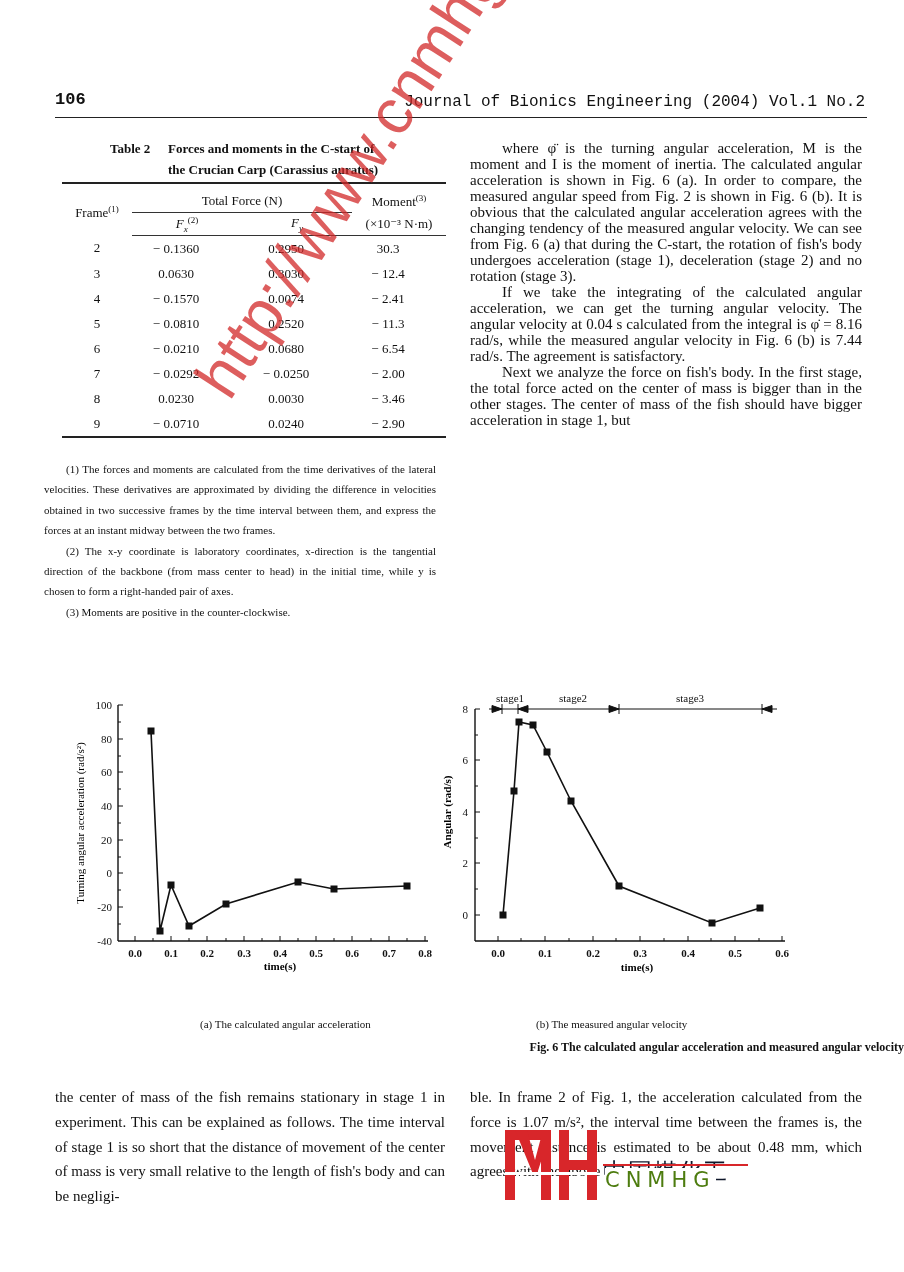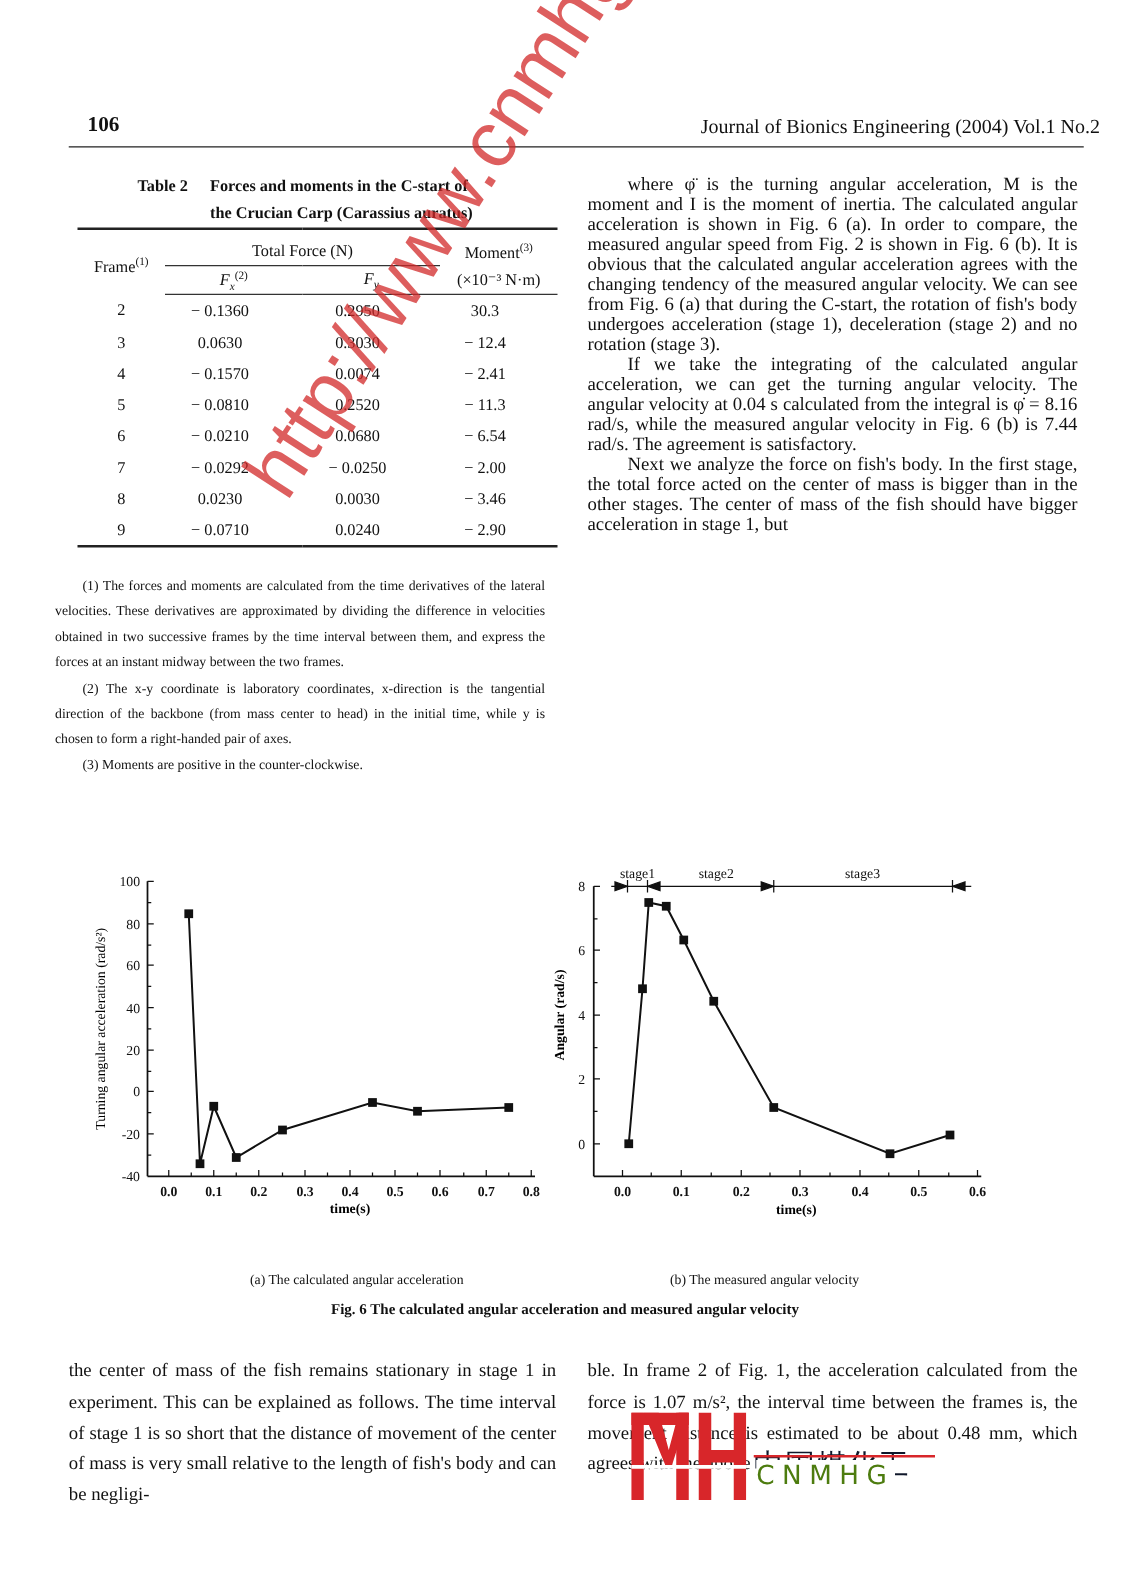--- a/index.html
+++ b/index.html
@@ -1,21 +1,21 @@
 <!DOCTYPE html>
 <html><head>
 <meta charset="utf-8">
 <style>
   html, body { margin: 0; padding: 0; background: #ffffff; }
   body {
     width: 904px; height: 1272px; position: relative; overflow: hidden;
     font-family: "Liberation Serif", "DejaVu Serif", serif; color: #111;
   }
   .abs { position: absolute; }
-  .running-head { left: 70px; top: 90px; width: 810px; height: 26px; }
+  .running-head { left: 55px; top: 90px; width: 810px; height: 26px; font-family: Liberation Mono, monospace; }
   .page-num { position: absolute; left: 0; top: 0; font-size: 17px; font-weight: bold; }
   .journal { position: absolute; left: 0; width: 810px; top: 3px; text-align: right; font-size: 16px; }
   .head-rule { left: 55px; top: 117px; width: 812px; height: 1px; background: #222; }
 
   .tbl-title { left: 60px; top: 138px; width: 390px; font-size: 13px; font-weight: bold; line-height: 21px; }
   .tbl-title .lbl { position: absolute; left: 50px; top: 0; }
   .tbl-title .t1 { position: absolute; left: 108px; top: 0; }
   .tbl-title .t2 { position: absolute; left: 108px; top: 21px; }
 
   table.forces { position: absolute; left: 62px; top: 182px; width: 384px; border-collapse: collapse; font-size: 13px; }
@@ -33,21 +33,21 @@
 
   .rcol { left: 470px; width: 392px; font-size: 15px; line-height: 16px; text-align: justify; }
   .rcol p { margin: 0; text-indent: 32px; }
 
   .bcol-left { left: 55px; top: 1085px; width: 390px; font-size: 15px; line-height: 24.8px; text-align: justify; }
   .bcol-right { left: 470px; top: 1085px; width: 392px; font-size: 15px; line-height: 24.8px; text-align: justify; }
   .bcol-left p, .bcol-right p { margin: 0; }
 
   svg text { font-family: "Liberation Serif", "DejaVu Serif", serif; }
   .caption-sub { font-size: 11px; }
-  .fig-cap { left: 0; top: 1040px; width: 904px; text-align: center; font-size: 12px; font-weight: bold; }
+  .fig-cap { left: 0; top: 1040px; width: 904px; text-align: right; font-size: 12px; font-weight: bold; }
 
   .wm-text { left: 180px; top: 370px; font-family: "Liberation Sans", "DejaVu Sans", sans-serif; font-size: 64px; color: rgba(210, 40, 40, 0.75); transform: rotate(-57deg); transform-origin: 0 0; white-space: nowrap; pointer-events: none; }
   .logo { left: 505px; top: 1130px; width: 370px; height: 76px; }
   .logo .bars { position: absolute; left: 0; top: 0; }
   .logo .cn { position: absolute; left: 98px; top: 2px; font-family: Liberation Serif, serif; font-size: 24px; color: #0f172a; letter-spacing: 1px; background: #fff; padding-right: 2px; margin-top: 24px; }
   .logo .line { position: absolute; left: 98px; top: 34px; width: 145px; height: 2px; background: #d8262a; }
   .logo .en { position: absolute; left: 100px; top: 38px; font-family: "DejaVu Sans", sans-serif; font-size: 21px; color: #4d7c0f; letter-spacing: 6px; background: #fff; }
 </style>
 </head>
 <body>

